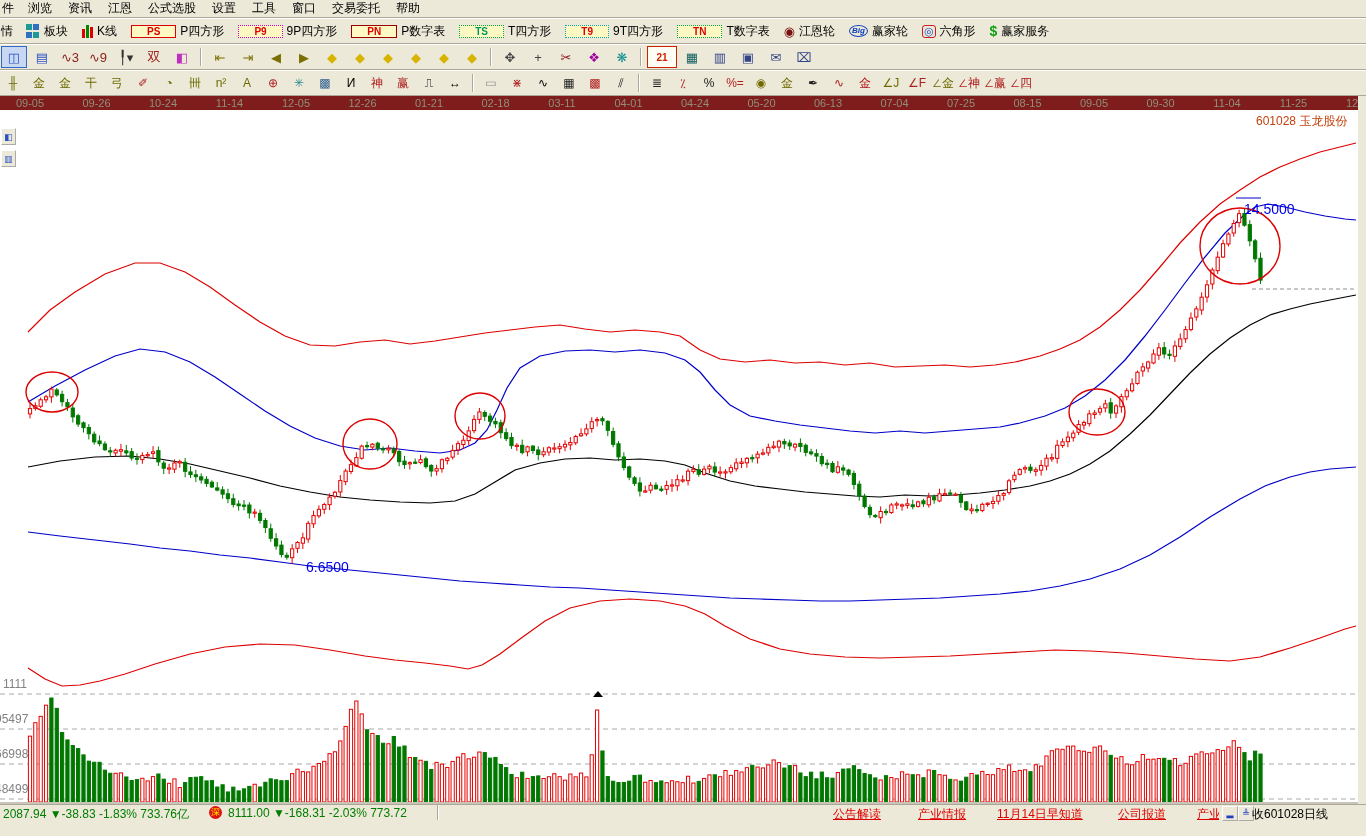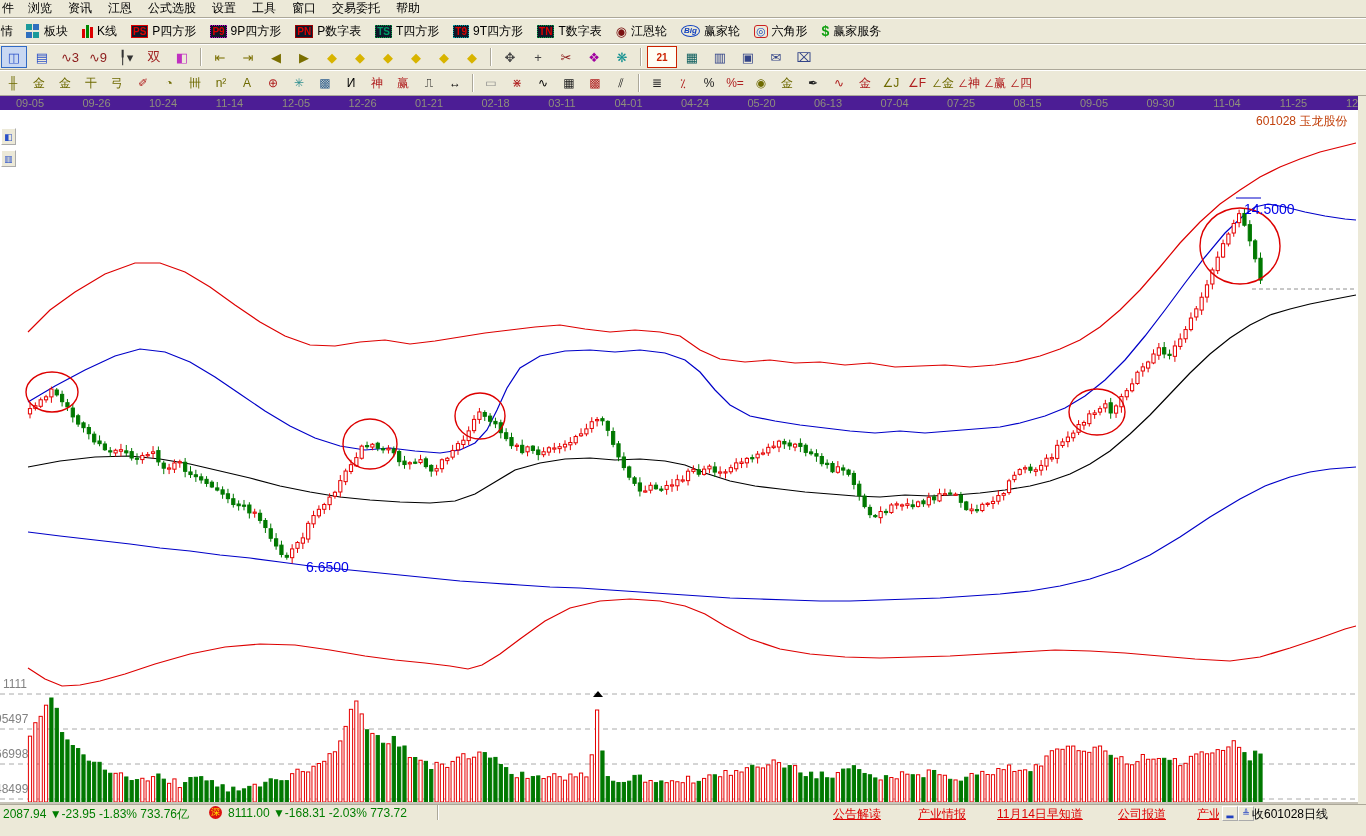--- a/index.html
+++ b/index.html
@@ -6,32 +6,32 @@
   #win{position:relative;width:1366px;height:836px;background:#ece9d8;overflow:hidden;
        font-family:"Liberation Sans",sans-serif;font-size:12px;color:#000;}
   .row{position:absolute;left:0;right:0;display:flex;align-items:center;box-sizing:border-box;
        background:#ece9d8;border-top:1px solid #ffffff;border-bottom:1px solid #aca899;}
   #menubar{top:0;height:18px;border-top:none;padding-left:0;}
   .menu-item{padding:1px 8px;white-space:nowrap;cursor:default;}
   .menu-item.clip{padding:1px 6px 1px 2px;}
   #tb-main{top:18px;height:26px;}
   .tbtn{display:flex;align-items:center;gap:4px;padding:2px 7px;white-space:nowrap;cursor:default;}
   .tbtn .lbl{font-size:12px;}
-  .badge{font-weight:bold;font-size:10px;line-height:11px;padding:0 1px;background:#0f172a;}
+  .badge{font-weight:bold;font-size:10px;line-height:11px;padding:0 15px;background:#fef9c3;}
   .pfx{padding:0 6px 0 1px;}
   #tb-nav{top:44px;height:26px;}
   #tb-draw{top:70px;height:26px;}
   .ibtn{min-width:24px;height:20px;display:flex;align-items:center;justify-content:center;
         font-size:13px;margin:0 1px;border:1px solid transparent;cursor:default;white-space:nowrap;}
   .ibtn.active{background:#c9d8f2;border:1px solid #316ac5;}
   .dbtn{min-width:22px;height:20px;display:flex;align-items:center;justify-content:center;
         font-size:12px;margin:0 1px;border:1px solid transparent;cursor:default;white-space:nowrap;}
   .vsep{width:0;height:18px;border-left:1px solid #aca899;border-right:1px solid #fff;margin:0 4px;}
   .boxed{border:1px solid #cc2200;font-size:10px;font-weight:bold;padding:0 2px;background:#fffef5;}
-  #dateaxis{position:absolute;top:96px;left:0;width:1358px;height:14px;background:#4c1d95;
+  #dateaxis{position:absolute;top:96px;left:0;width:1358px;height:14px;background:#7f1d1d;
             border-bottom:1px solid #9b9885;overflow:hidden;}
   .dlabel{position:absolute;top:1px;transform:translateX(-50%);color:#8f8f7c;font-size:11px;white-space:nowrap;}
   #chart{position:absolute;top:110px;left:0;width:1358px;height:694px;background:#ffffff;overflow:hidden;}
   #chart svg{position:absolute;top:0;left:0;}
   #chart svg text{font-family:"Liberation Sans",sans-serif;}
   #indicator-line{position:absolute;top:3px;left:28px;white-space:nowrap;z-index:5;}
   #indicator-line span{margin-right:26px;}
   .c-red{color:#dd0000;} .c-blue{color:#0000dd;} .c-black{color:#000000;}
   #stock-label{position:absolute;top:3px;left:1256px;width:94px;overflow:hidden;white-space:nowrap;
                color:#c2410c;z-index:5;}
@@ -958,21 +958,21 @@
     <div class="mini-tool" style="top:40px">▥</div>
     <div id="vol-labels">
         <span class="vol-label" style="top: 567px; left: 3px;">1111</span>
         <span class="vol-label" style="top: 602px; left: -5px;">95497</span>
         <span class="vol-label" style="top: 637px; left: -5px;">66998</span>
         <span class="vol-label" style="top: 672px; left: -5px;">48499</span>
       </div>
   </div>
 
   <div id="statusbar">
-    <span id="sh-index">2087.94 ▼-23.95 -1.83% 733.76亿</span>
+    <span id="sh-index">2087.94 ▼-38.83 -1.83% 733.76亿</span>
     <span id="sz-badge">深</span>
     <span id="sz-index">8111.00 ▼-168.31 -2.03% 773.72</span>
     <span class="status-sep"></span>
     <span id="status-links"><span class="slink" style="left: 833px;">公告解读</span><span class="slink" style="left: 918px;">产业情报</span><span class="slink" style="left: 997px;">11月14日早知道</span><span class="slink" style="left: 1118px;">公司报道</span><span class="slink" style="left: 1197px; width: 22px; overflow: hidden; display: inline-block;">产业</span></span>
     <span id="status-btns"><span class="sbtn" style="left: 1222px;">▂</span><span class="sbtn" style="left: 1238px;">≜</span></span>
     <span id="status-right">收601028日线</span>
   </div>
 
 </div>
 

